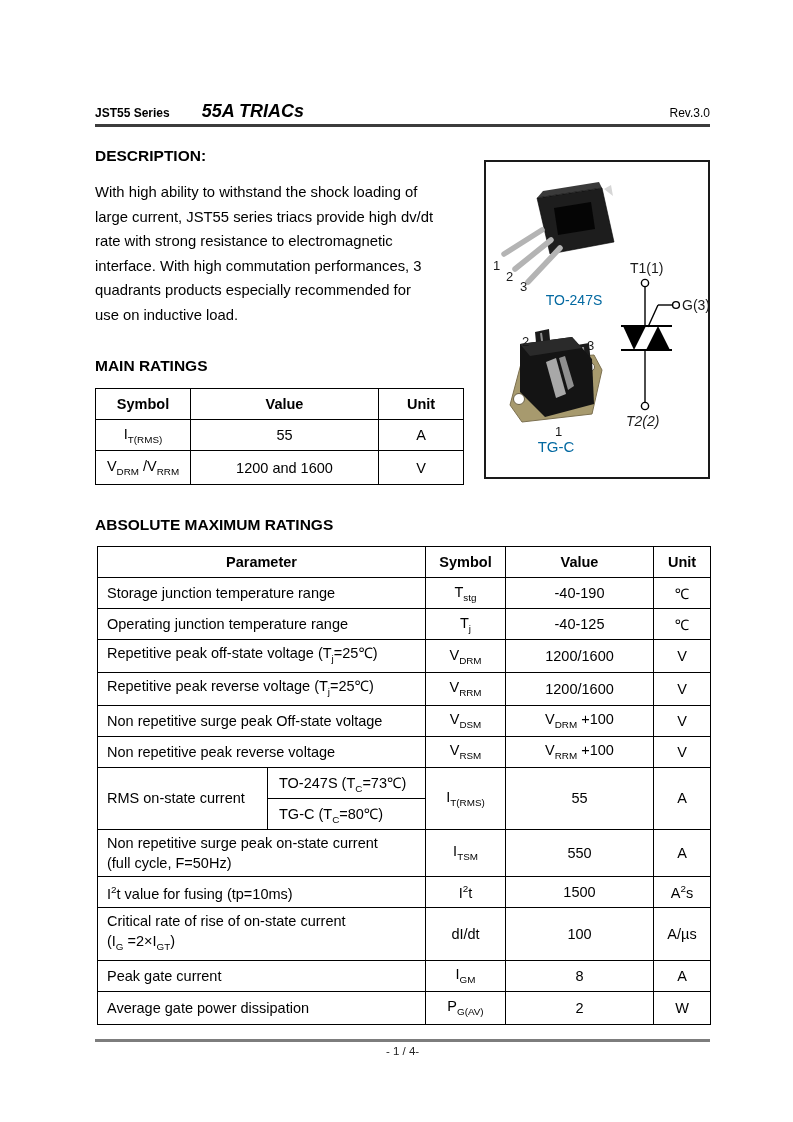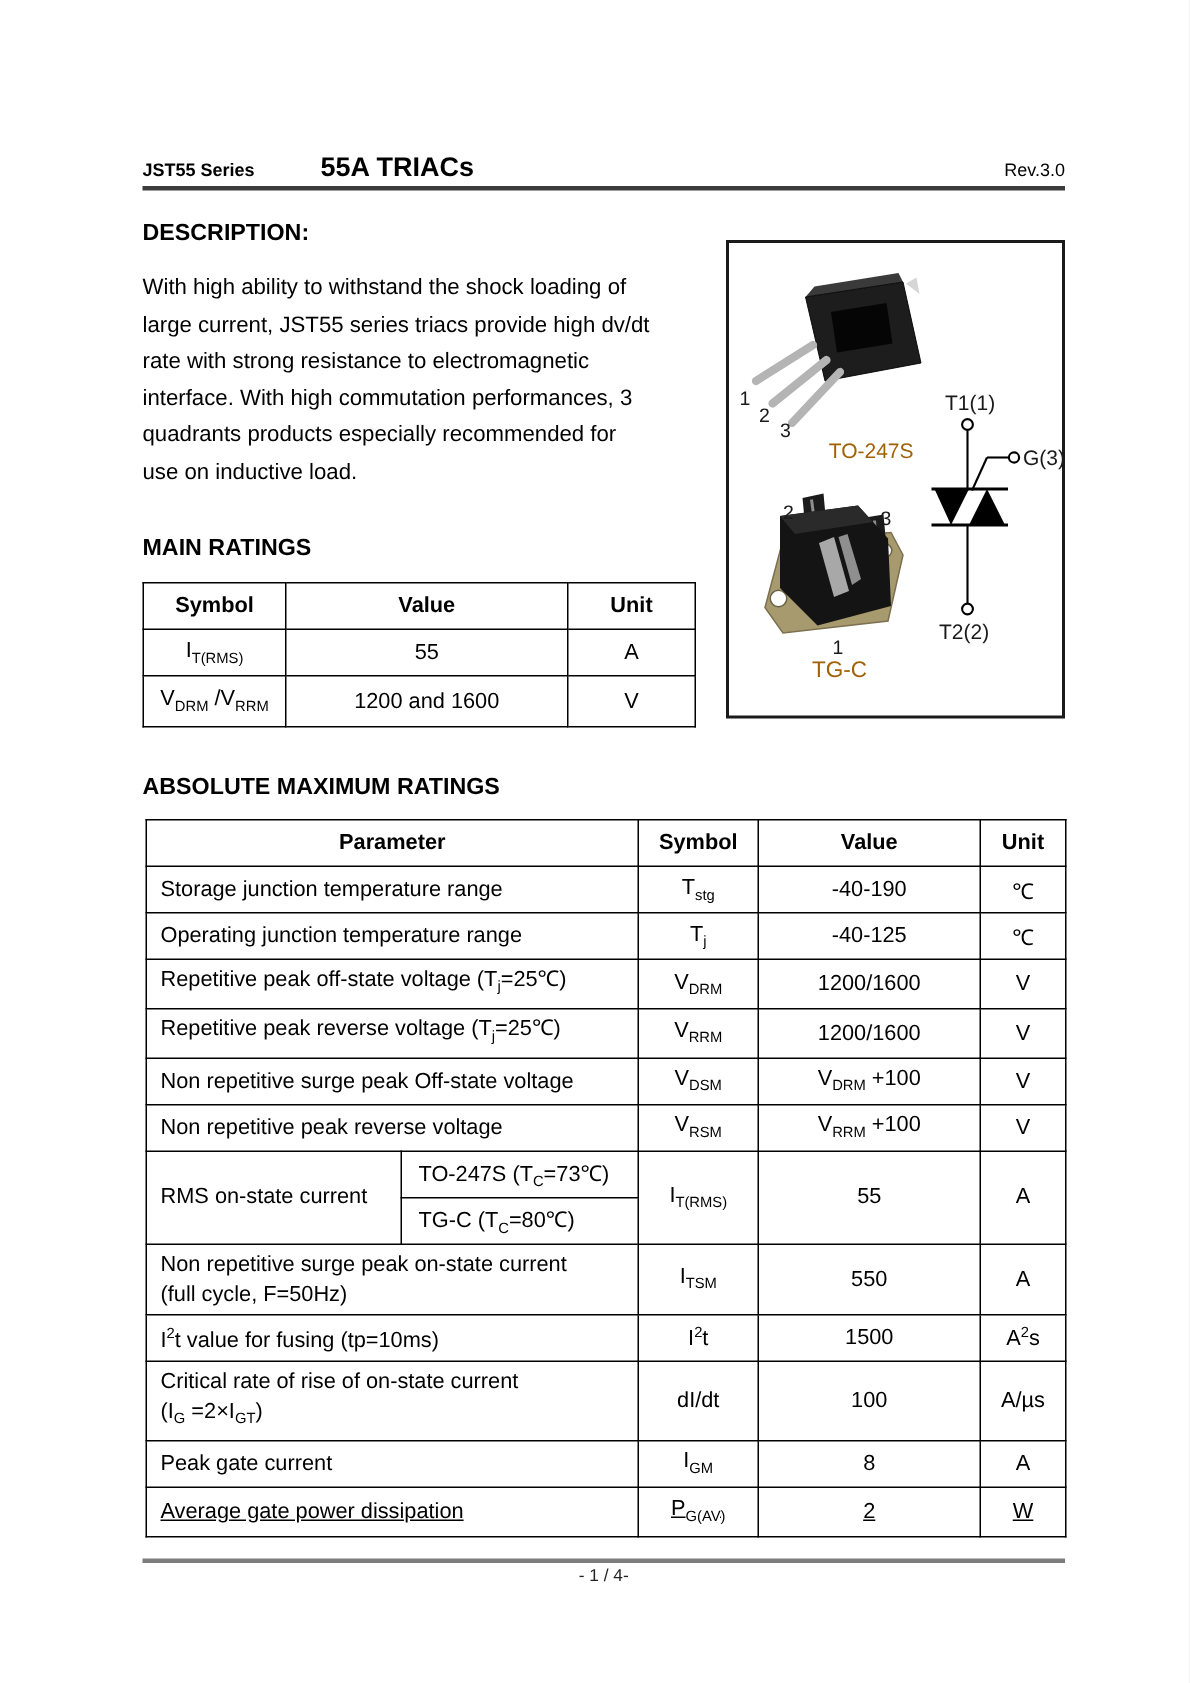--- a/index.html
+++ b/index.html
@@ -6,55 +6,55 @@
   html,body { background:#e8e8e8; }
   .page {
     position:relative; width:793px; height:1122px; margin:0 auto;
     background:#ffffff; color:#000;
     font-family:"Liberation Sans", sans-serif;
     overflow:hidden;
   }
   
   .title-row { position:absolute; left:95px; top:101px; width:615px; display:flex; align-items:baseline; }
   .title-series { font-size:12px; font-weight:bold; }
-  .title-product { font-size:18px; font-weight:bold; margin-left:44px; }
+  .title-product { font-size:18px; font-weight:bold; margin-left:32px;font-style:italic; }
   .title-rev { font-size:12px; font-weight:normal; margin-left:auto; }
   .header-rule { position:absolute; left:95px; top:124px; width:615px; height:3px; background:#3c3c3c; }
   
   .sec-heading { position:absolute; font-size:15.5px; font-weight:bold; }
   .desc-heading { left:95px; top:147px; }
   .desc-body {
     position:absolute; left:95px; top:180px; width:400px;
     font-size:14.8px; line-height:24.6px; white-space:pre-line;
   }
   
   .figure-box {
     position:absolute; left:484px; top:160px; width:226px; height:319px;
     border:2px solid #1a1a1a; background:#fff;
   }
   .figure-box svg { position:absolute; left:0; top:0; }
   .fig-label { position:absolute; font-size:13px; color:#1a1a1a; }
-  .fig-caption { position:absolute; font-size:14px; color:#a16207; text-align:right; }
+  .fig-caption { position:absolute; font-size:14px; color:#0369a1; text-align:center; }
   .sym-label { position:absolute; font-size:14px; color:#1a1a1a; }
   
   table { border-collapse:collapse; table-layout:fixed; background:#fff; }
   th, td { border:1.4px solid #000; font-size:14.5px; text-align:center; vertical-align:middle; overflow:hidden; }
   th { font-weight:bold; }
   sub { font-size:68%; }
   sup { font-size:68%; }
   .mf-table { position:absolute; left:95px; top:388px; width:368px; }
   .mf-table tr { height:31px; }
   .mf-table tr.h34 { height:34px; }
   .amr-heading { left:95px; top:516px; }
   .amr-table { position:absolute; left:97px; top:546px; width:613px; }
   .amr-table td.param { text-align:left; padding:3px 6px 3px 9px; white-space:pre-line; line-height:20px; }
   .amr-table td.param-sub { text-align:left; padding-left:11px; }
   .amr-table tr.h31 { height:31px; }
   .amr-table tr.h41 { height:41px; }
-  .amr-table tr.h33 { height:33px;text-decoration:underline; }
+  .amr-table tr.h33 { height:33px; }
   
   .footer-rule { position:absolute; left:95px; top:1039px; width:615px; height:3px; background:#7d7d7d; }
   .footer-page { position:absolute; left:95px; top:1045px; width:615px; text-align:center; font-size:11.5px; color:#222; }
 </style>
 </head>
 <body>
 
 <div class="page">
 
   <div class="title-row">
@@ -117,21 +117,21 @@
     <span class="fig-label" style="left:7px; top:96px;">1</span>
     <span class="fig-label" style="left:20px; top:107px;">2</span>
     <span class="fig-label" style="left:34px; top:117px;">3</span>
     <span class="fig-caption" style="left:53px; top:130px; width:70px;">TO-247S</span>
     <span class="fig-label" style="left:36px; top:172px;">2</span>
     <span class="fig-label" style="left:101px; top:176px;">3</span>
     <span class="fig-label" style="left:69px; top:262px;">1</span>
     <span class="fig-caption" style="left:48px; top:276px; width:44px; font-size:15px;">TG-C</span>
     <span class="sym-label" style="left:144px; top:98px;">T1(1)</span>
     <span class="sym-label" style="left:196px; top:135px;">G(3)</span>
-    <span class="sym-label" style="left:140px; top:251px;">T2(2)</span>
+    <span class="sym-label" style="left:140px; top:251px;font-style:italic;">T2(2)</span>
   </div>
 
   <div class="sec-heading" style="left:95px; top:357px;">MAIN RATINGS</div>
   <table class="mf-table">
     <colgroup>
         <col style="width:95px">
         <col style="width:188px">
         <col style="width:85px">
       </colgroup>
     <tbody>

